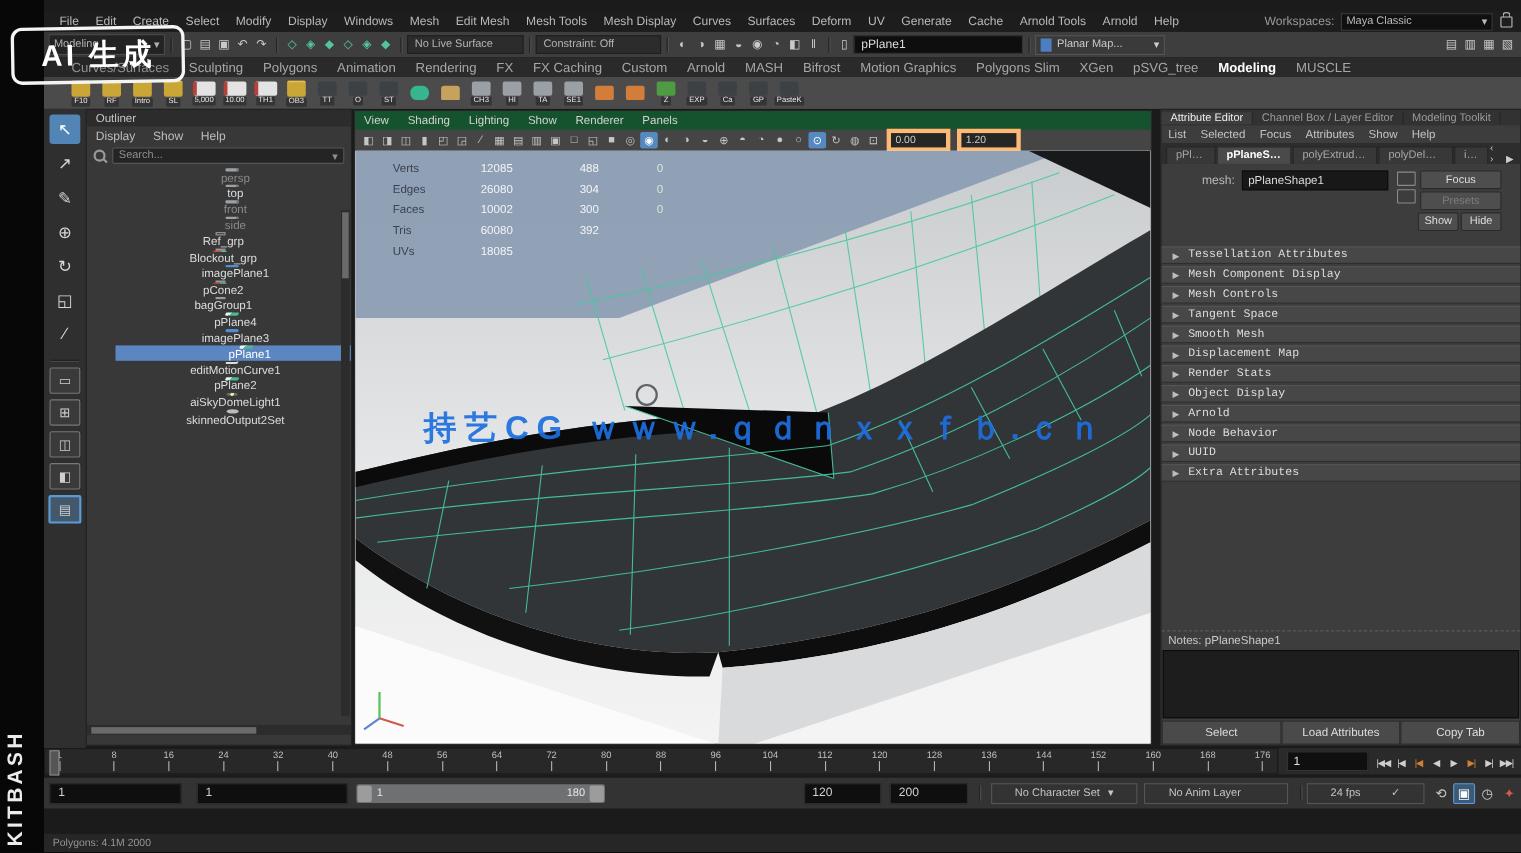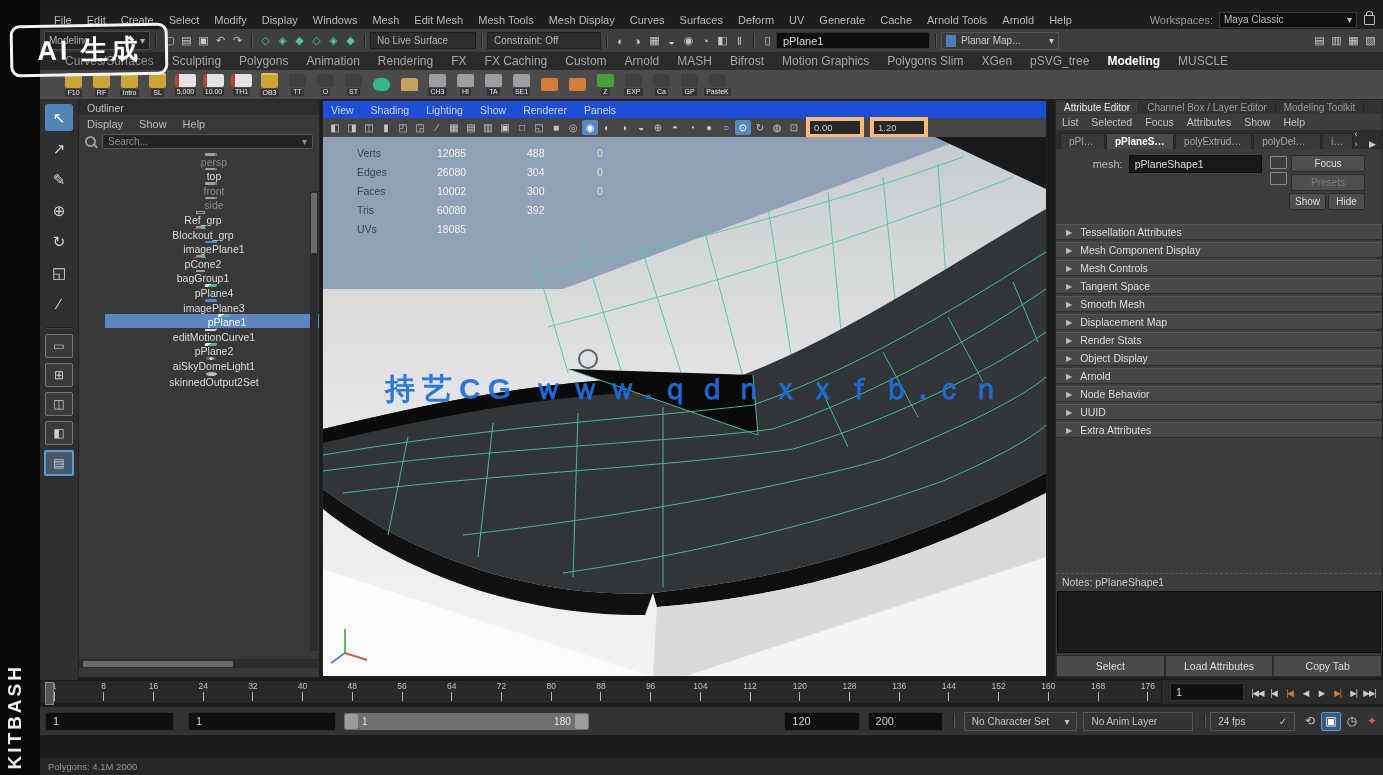--- a/index.html
+++ b/index.html
@@ -97,21 +97,21 @@
   .curve-icon{background:none;border-bottom:2px solid #dcdcdc;border-radius:0 0 10px 0;height:7px;}
   .light-icon{background:radial-gradient(circle at 50% 50%,#f0e39a 30%,#6b6b6b 32%);border-radius:50%;width:10px;}
   .set-icon{border:2px solid #bbb;border-radius:50%;width:7px;height:7px;}
   #outliner .vscroll{position:absolute;right:1px;top:40px;width:8px;height:460px;background:#2c2c2c;}
   #outliner .vscroll .thumb{width:6px;height:60px;background:#6a6a6a;margin:2px auto;}
   #outliner .hscroll{height:9px;background:#2c2c2c;display:flex;align-items:center;}
   #outliner .hscroll .thumb{width:150px;height:6px;background:#6a6a6a;margin-left:4px;}
 
   
   #viewport{left:322px;top:100px;width:725px;height:577px;background:#4a4a4a;border:1px solid #222;box-sizing:border-box;}
-  #vp-menus{height:17px;background:#1d4ed8;display:flex;align-items:center;padding-left:8px;}
+  #vp-menus{height:17px;background:#14532d;display:flex;align-items:center;padding-left:8px;}
   #vp-menus span{margin-right:17px;color:#d2d2d2;font-size:10.5px;}
   #vp-icons{height:19px;background:#454545;display:flex;align-items:center;padding-left:4px;}
   .vpi{width:16px;height:15px;display:flex;align-items:center;justify-content:center;color:#c6c6c6;font-size:10px;margin-right:1px;border-radius:2px;}
   .vpi.active{background:#55annoy;}
   .vpi.active{background:#5589c0;color:#fff;}
   #vp-icons .numfield{width:42px;height:13px;background:#262626;border:4px solid #fdba74;color:#ccc;font-size:9.5px;
         display:flex;align-items:center;padding:0 4px;margin:0 3px;}
   #vp-canvas{position:relative;width:723px;height:539px;overflow:hidden;background:#e4e5e6;}
   #hud{position:absolute;left:0;top:0;width:335px;padding:6px 0 4px 0;color:#fff;z-index:5;}
   .hudrow{display:flex;height:19px;align-items:center;font-size:10.5px;}
@@ -138,21 +138,21 @@
   #ae .tiny-icons span{width:15px;height:11px;border:1px solid #8a8a8a;margin-bottom:3px;border-radius:1px;}
   #ae .btncol{margin-left:auto;display:flex;flex-direction:column;align-items:flex-end;}
   .aebtn{width:72px;height:15px;background:#4e4e4e;border:1px solid #2a2a2a;color:#ddd;display:flex;align-items:center;justify-content:center;font-size:10px;margin-bottom:2px;border-radius:2px;}
   .aebtn.dim{color:#7d7d7d;}
   #ae .shbtns{display:flex;}
   #ae .shbtns .aebtn{width:35px;margin-left:2px;}
   #ae .sections{margin-top:10px;}
   .aesec{height:14px;background:#474747;border-top:1px solid #555;border-bottom:1px solid #2e2e2e;
          display:flex;align-items:center;margin-bottom:2px;}
   .aesec .arr{color:#bdbdbd;font-size:8px;margin:0 8px 0 10px;}
-  .aesec .sl{color:#dedede;font-size:10.5px;}
+  .aesec .sl{color:#dedede;font-size:10.5px;font-family:Liberation Mono, monospace;}
   #ae-notes-wrap{position:absolute;left:0;bottom:24px;right:0;}
   #ae-notes-label{height:14px;color:#c9c9c9;padding-left:6px;font-size:10.5px;border-top:1px dashed #5a5a5a;padding-top:2px;}
   #ae-notes-area{height:60px;background:#1d1d1d;border:1px solid #0c0c0c;margin:1px 1px 0 1px;}
   #ae-footer{position:absolute;left:0;bottom:0;right:0;height:22px;display:flex;}
   #ae-footer .fbtn{flex:1;background:#4a4a4a;border:1px solid #2a2a2a;color:#ddd;display:flex;align-items:center;justify-content:center;font-size:10.5px;}
 
   
   #timebar{left:40px;top:680px;right:0;height:24px;background:#2a2a2a;display:flex;}
   #ruler{position:relative;width:1122px;height:24px;background:#282828;border:1px solid #1a1a1a;box-sizing:border-box;
          display:flex;justify-content:space-between;padding:1px 6px 0 6px;}
@@ -168,21 +168,21 @@
   .pb.orange{color:#d08034;}
 
   #rangerow{left:40px;top:707px;right:0;height:28px;background:#333;display:flex;align-items:center;padding-left:5px;}
   .rfield{height:17px;background:#0f0f0f;border:1px solid #2c2c2c;color:#cfcfcf;display:flex;align-items:center;padding:0 7px;}
   #range-slider{width:256px;height:17px;background:#6e7072;border-radius:2px;margin:0 8px;display:flex;align-items:center;
       justify-content:space-between;color:#e8e8e8;font-size:10px;position:relative;}
   #range-slider .handle{width:13px;height:15px;background:#9c9c9c;border-radius:2px;margin:0 1px;}
   #range-slider .rv{position:absolute;left:18px;}
   #range-slider .rv2{position:absolute;right:18px;}
   .ddl{height:17px;background:#333;border:1px solid #555;color:#c5c5c5;display:flex;align-items:center;
-      justify-content:space-between;padding:0 7px;font-size:10px;margin-right:6px;}
+      justify-content:space-between;padding:0 21px;font-size:10px;margin-right:6px;}
   .bicon{width:18px;height:17px;display:flex;align-items:center;justify-content:center;color:#c9c9c9;font-size:12px;margin-right:2px;border-radius:2px;}
   .bicon.active{background:#3a5a78;border:1px solid #5b9bd5;color:#fff;}
   .bicon.red{color:#d05b4b;}
 
   #cmdrow{left:40px;top:738px;right:0;height:20px;background:#2e2e2e;display:flex;align-items:center;}
   #mel-btn{width:38px;height:16px;background:#1f1f1f;border:1px solid #444;color:#cfcfcf;display:flex;
       align-items:center;justify-content:center;margin:0 4px 0 4px;font-size:10px;}
   #cmd-input{flex:1;height:15px;background:#0d0d0d;border:1px solid #333;}
   #cmd-output{width:212px;height:15px;background:#0d0d0d;border:1px solid #333;margin:0 4px;}
   #helprow{left:40px;top:758px;right:0;height:17px;background:#262626;display:flex;align-items:center;

